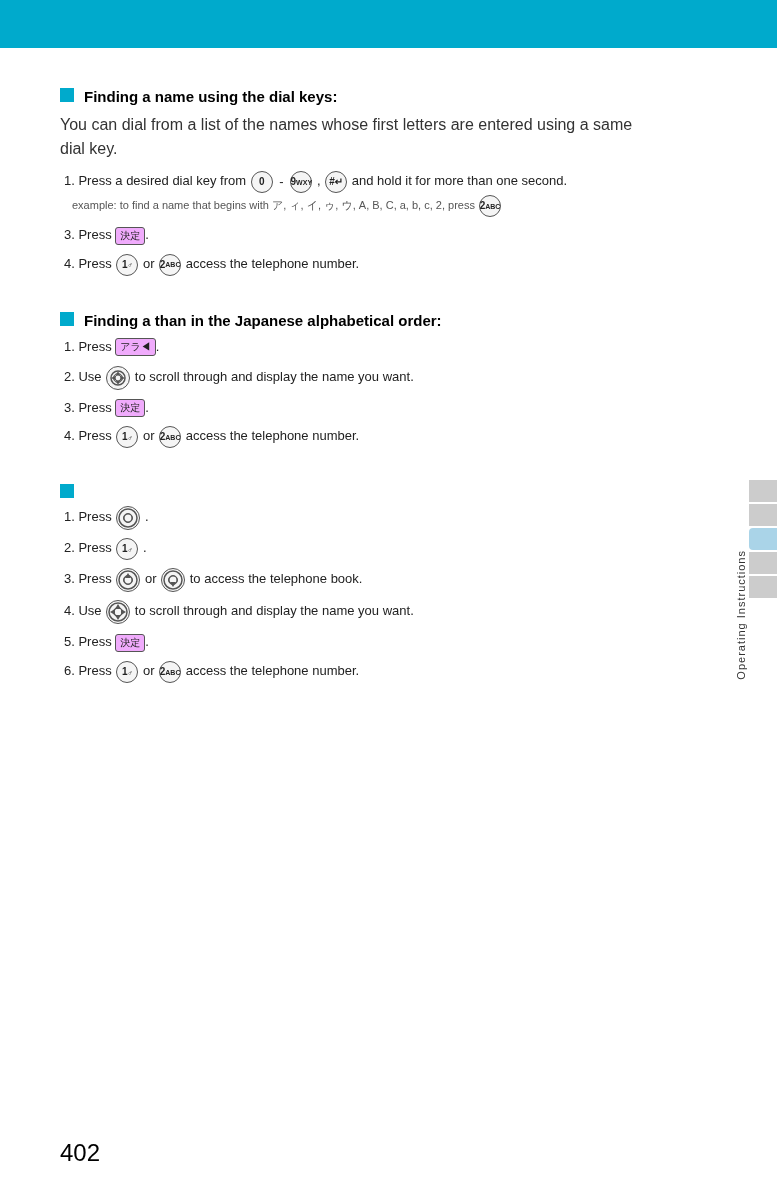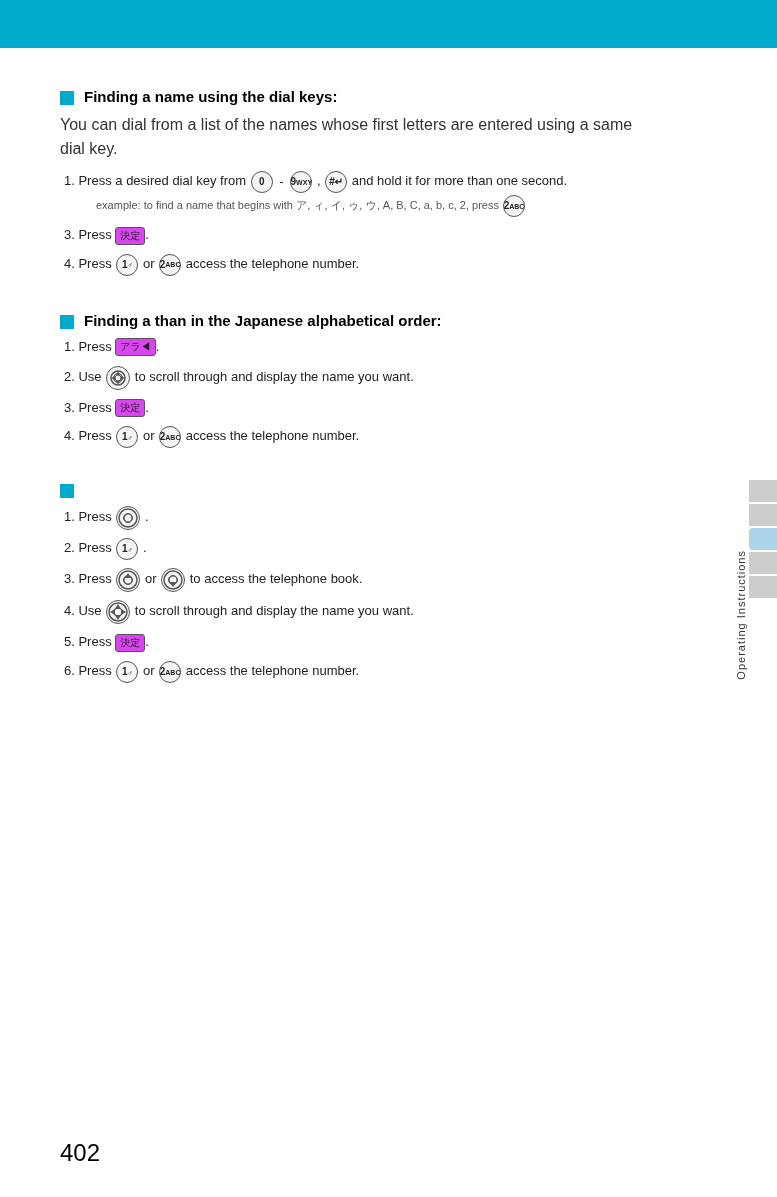--- a/index.html
+++ b/index.html
@@ -66,21 +66,21 @@
     }
 
     .section {
       margin-bottom: 36px;
     }
 
     .section-title {
       font-size: 15px;
       font-weight: bold;
       display: flex;
-      align-items: flex-end;
+      align-items: flex-start;
       gap: 10px;
       margin-bottom: 8px;
       color: #000;
     }
 
     .section-title-marker {
       width: 14px;
       height: 14px;
       background: #00aacc;
       display: inline-block;
@@ -98,21 +98,21 @@
       font-size: 13px;
       color: #222;
       margin-bottom: 8px;
       line-height: 1.6;
       margin-left: 4px;
     }
 
     .step-example {
       font-size: 11px;
       color: #555;
-      margin-left: 32px;
+      margin-left: 8px;
       margin-top: 2px;
       margin-bottom: 6px;
       line-height: 1.5;
     }
 
     
     .key {
       display: inline-flex;
       align-items: center;
       justify-content: center;
@@ -155,21 +155,21 @@
       position: absolute;
     }
 
     .jp-chars {
       display: inline-block;
       border: 1.5px solid #555;
       border-radius: 3px;
       padding: 0 4px;
       font-size: 10px;
       color: #222;
-      background: #d946ef;
+      background: #f0abfc;
       vertical-align: middle;
     }
 
     .dash-key {
       display: inline-block;
       font-size: 13px;
       vertical-align: middle;
       margin: 0 2px;
     }
   </style>

